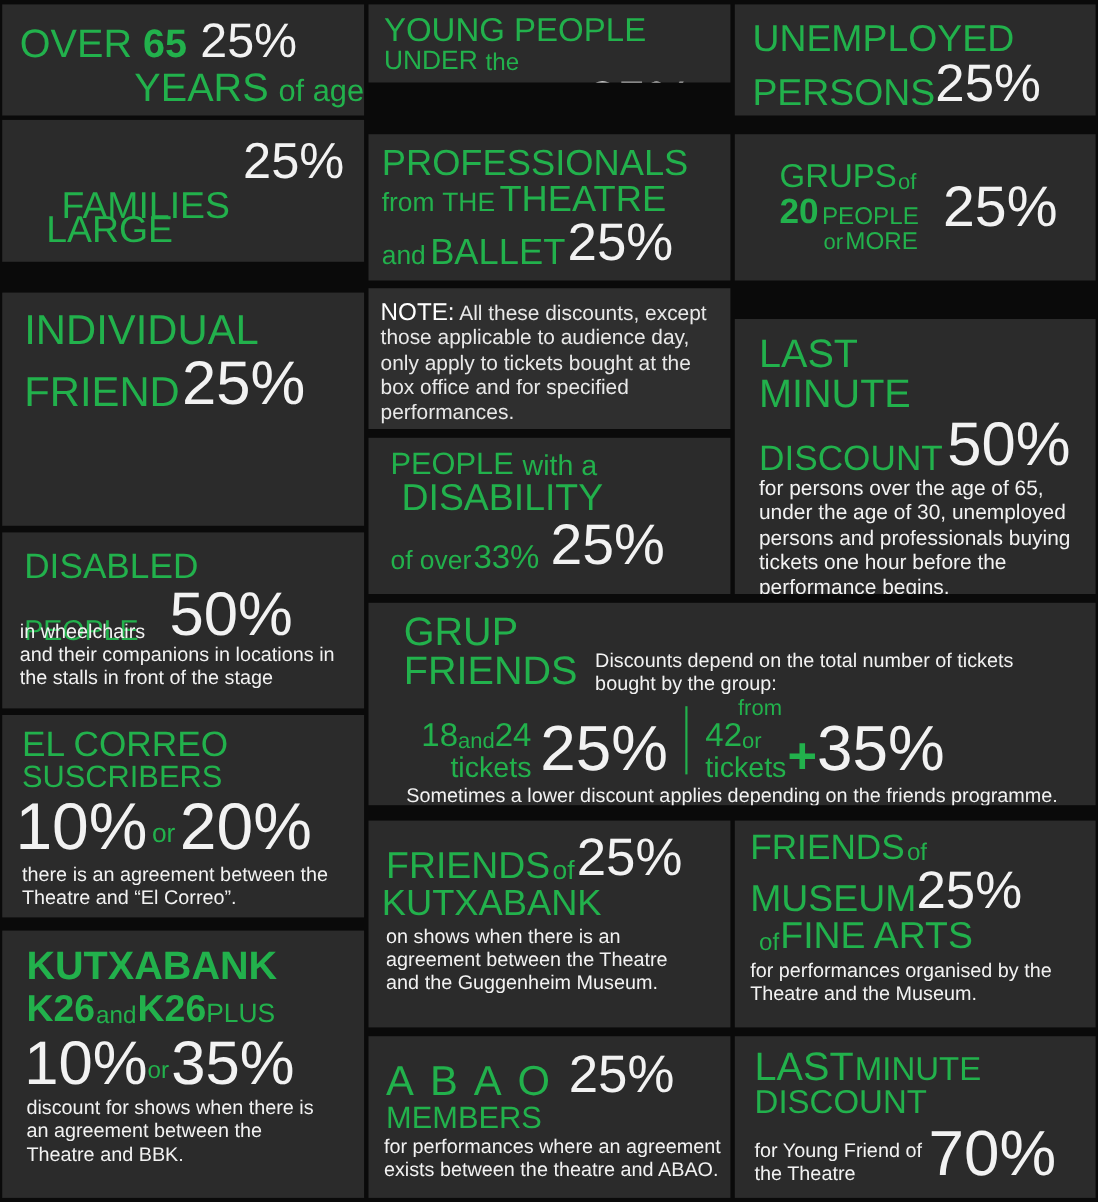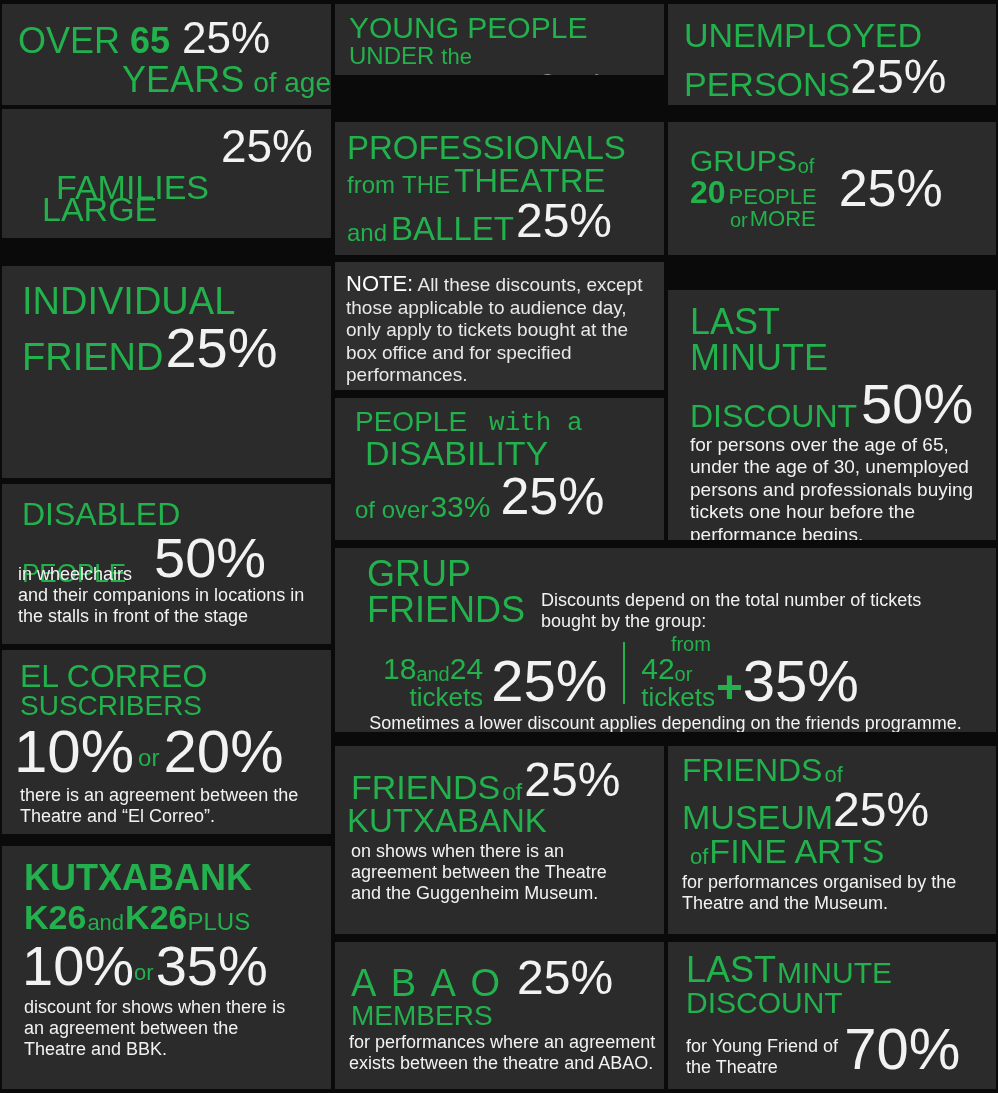--- a/index.html
+++ b/index.html
@@ -121,21 +121,21 @@
       </div>
       <div class="rowb" style="margin-top:0;">
         <span class="g s24 thin line">and</span>
         <span class="g s33 thin line" style="font-size:33px; margin-left:4px;">BALLET</span>
         <span class="w s48 thin line" style="margin-left:2px;">25%</span>
       </div>
     </div>
   </div>
 
   <div class="panel" style="left:668px; top:122px; width:328px; height:133px;">
-    <div class="row" style="padding:24px 16px 0 22px; align-items:center;">
+    <div class="row" style="padding:24px 16px 0 22px; align-items:center;justify-content:center;">
       <div>
         <div class="rowb">
           <span class="g s30 thin line">GRUPS</span>
           <span class="g s20 thin line" style="margin-left:1px;">of</span>
         </div>
         <div class="rowb">
           <span class="gb s32 line">20</span>
           <span class="g s22 thin line" style="margin-left:3px;">PEOPLE</span>
         </div>
         <div class="rowb" style="margin-left:40px;">
@@ -166,21 +166,21 @@
     <div class="flow" style="padding:9px 12px 0 11px; font-size:19px; color:#e8e8e8;">
       <span class="wn" style="font-size:22px;">NOTE:</span>
       <span>All these discounts, except those applicable to audience day, only apply to tickets bought at the box office and for specified performances.</span>
     </div>
   </div>
 
   <div class="panel" style="left:335px; top:398px; width:329px; height:142px;">
     <div style="padding:10px 0 0 20px;">
       <div class="rowb">
         <span class="g s28 thin line">PEOPLE</span>
-        <span class="g s26 thin line" style="margin-left:22px;font-family:Liberation Mono, monospace;">with a</span>
+        <span class="g s26 thin line" style="margin-left:8px;">with a</span>
       </div>
       <div class="g s34 thin line" style="margin-left:10px;">DISABILITY</div>
       <div class="rowb">
         <span class="g s24 thin line">of over</span>
         <span class="g s30 thin line" style="margin-left:2px;">33%</span>
         <span class="w s52 thin line" style="margin-left:10px;">25%</span>
       </div>
     </div>
   </div>
 

